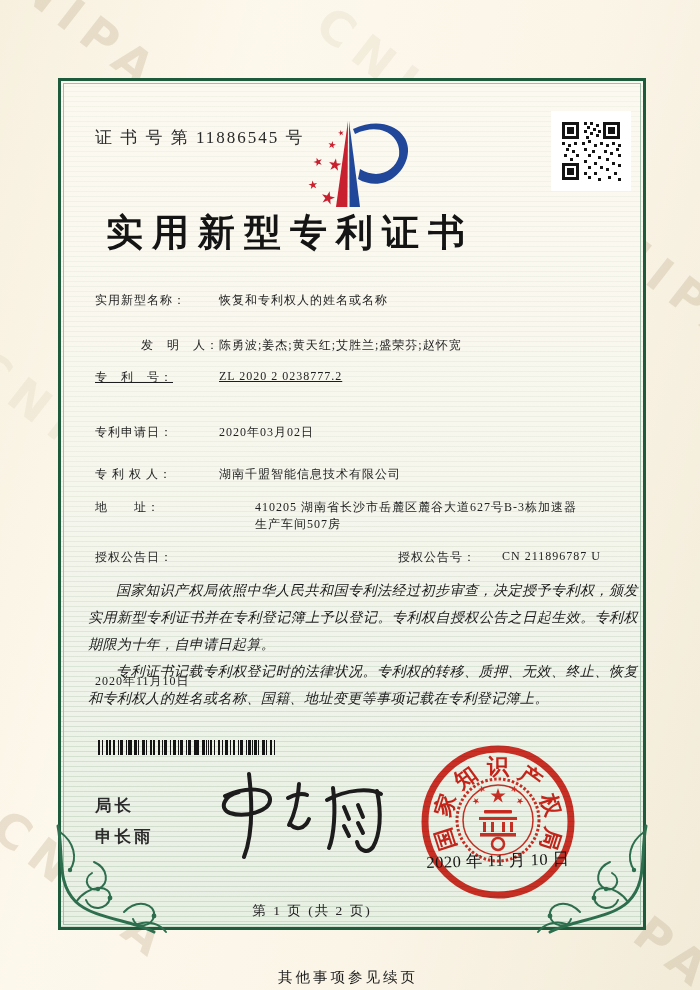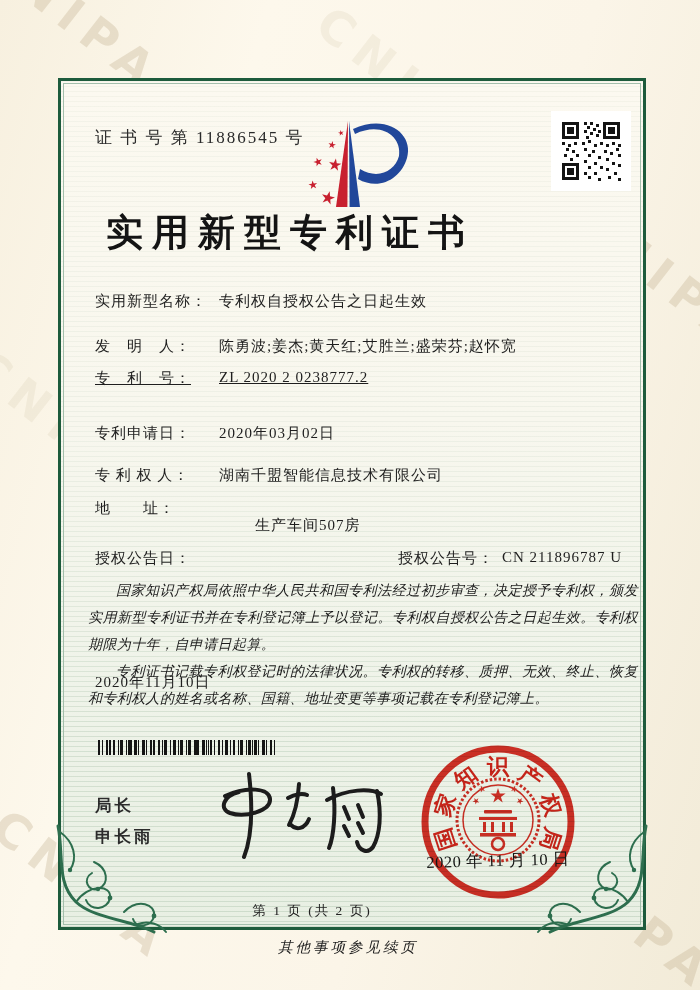--- a/index.html
+++ b/index.html
@@ -31,43 +31,43 @@
     pointer-events:none;
   }
   .abs{position:absolute;z-index:5;}
   .certno{left:95px;top:126px;font-size:17px;letter-spacing:2px;color:#2a2a2a;}
   .title{
     left:0;top:208px;width:580px;text-align:center;
     font-size:37px;font-weight:bold;letter-spacing:9px;color:#141414;
   }
   .qrpanel{left:551px;top:111px;width:80px;height:80px;background:#fff;
     display:flex;align-items:center;justify-content:center;}
-  .frow{left:95px;display:flex;font-size:15px;color:#1e1e1e;}
+  .frow{left:95px;display:flex;font-size:12px;color:#1e1e1e;}
   .frow .lab{flex:0 0 124px;letter-spacing:1px;}
   .frow .val{letter-spacing:1px;}
   .paras{left:88px;top:577px;width:550px;font-size:14px;line-height:27px;
     color:#1b1b1b;text-align:justify;font-style:italic;letter-spacing:0.4px;}
   .paras p{margin:0;text-indent:2em;}
   .barcode{
     left:98px;top:740px;width:178px;height:15px;
     background:
       repeating-linear-gradient(90deg,#141414 0 1.5px,transparent 1.5px 4px),
       repeating-linear-gradient(90deg,#141414 0 2px,transparent 2px 7.5px),
       repeating-linear-gradient(90deg,#141414 0 1px,transparent 1px 11px);
   }
   .dirblock{left:95px;top:790px;font-family:"Liberation Sans","DejaVu Sans",sans-serif;
     font-weight:bold;font-size:16.5px;color:#2b2b2b;letter-spacing:3px;line-height:31px;}
   .sig{left:195px;top:762px;z-index:6;}
   .seal{left:410px;top:734px;width:176px;height:176px;z-index:7;mix-blend-mode:multiply;}
   .sealdate{position:absolute;left:-4px;top:116px;width:184px;text-align:center;
     font-size:16.5px;color:#161616;letter-spacing:0.5px;transform:rotate(-1.5deg);z-index:8;}
   .pageno{left:0;top:902px;width:624px;text-align:center;font-size:13.5px;
     letter-spacing:2px;color:#222;z-index:5;}
-  .note{left:0;top:938px;width:696px;text-align:center;font-size:14.5px;
-    font-style:italic;letter-spacing:3px;color:#1d1d1d;z-index:5;}
+  .note{left:0;top:968px;width:696px;text-align:center;font-size:14.5px;
+    letter-spacing:3px;color:#1d1d1d;z-index:5;}
   .flourish{position:absolute;z-index:6;}
   svg text{font-family:"Liberation Serif","DejaVu Serif",serif;}
 </style>
 </head>
 <body>
 
 <div class="wm" style="left:-34px;top:-12px;">CNIPA</div>
 <div class="wm faint" style="left:300px;top:55px;">CNIPA</div>
 <div class="wm" style="left:555px;top:248px;">CNIPA</div>
 <div class="wm faint" style="left:-44px;top:398px;">CNIPA</div>
@@ -117,42 +117,42 @@
         <path d="M7 48h7v7H7z"></path>
       <path d="M24 2h3v3h-3zM30 2h3v3h-3zM36 4h3v3h-3zM27 6h3v3h-3zM33 8h3v3h-3zM24 10h3v3h-3zM38 10h3v3h-3zM30 12h3v3h-3zM36 14h3v3h-3zM26 16h3v3h-3zM2 22h3v3h-3zM8 24h3v3h-3zM14 22h3v3h-3zM6 28h3v3h-3zM12 30h3v3h-3zM4 34h3v3h-3zM16 34h3v3h-3zM10 38h3v3h-3zM22 22h3v3h-3zM28 20h3v3h-3zM34 24h3v3h-3zM40 22h3v3h-3zM46 24h3v3h-3zM52 22h3v3h-3zM58 24h3v3h-3zM24 28h3v3h-3zM32 30h3v3h-3zM44 30h3v3h-3zM56 28h3v3h-3zM50 32h3v3h-3zM28 34h3v3h-3zM38 36h3v3h-3zM58 34h3v3h-3zM46 38h3v3h-3zM24 40h3v3h-3zM34 42h3v3h-3zM52 42h3v3h-3zM58 44h3v3h-3zM28 46h3v3h-3zM40 46h3v3h-3zM46 48h3v3h-3zM24 52h3v3h-3zM34 52h3v3h-3zM54 52h3v3h-3zM28 56h3v3h-3zM38 58h3v3h-3zM48 56h3v3h-3zM58 58h3v3h-3z"></path>
     </g>
   </svg>
 </div>
 
 <div class="abs title">实用新型专利证书</div>
 
 <div class="abs frow" style="top:292px;">
   <span class="lab">实用新型名称：</span>
-  <span class="val">专利权自授权公告之日起生效</span>
-</div>
-<div class="abs frow" style="top:337px;">
+  <span class="val">恢复和专利权人的姓名或名称</span>
+</div>
+<div class="abs frow" style="top:337px;text-align:right;">
   <span class="lab">发　明　人：</span>
   <span class="val">陈勇波;姜杰;黄天红;艾胜兰;盛荣芬;赵怀宽</span>
 </div>
 <div class="abs frow" style="top:369px;text-decoration:underline;">
   <span class="lab">专　利　号：</span>
   <span class="val">ZL 2020 2 0238777.2</span>
 </div>
 <div class="abs frow" style="top:424px;">
   <span class="lab">专利申请日：</span>
   <span class="val">2020年03月02日</span>
 </div>
 <div class="abs frow" style="top:466px;">
   <span class="lab">专 利 权 人：</span>
   <span class="val">湖南千盟智能信息技术有限公司</span>
 </div>
 <div class="abs frow" style="top:499px;gap:36px;">
   <span class="lab">地　　址：</span>
   <span class="val" style="width:424px;">
-    <br>
+    <span>410205 湖南省长沙市岳麓区麓谷大道627号B-3栋加速器</span><br>
     <span>生产车间507房</span>
   </span>
 </div>
 <div class="abs frow" style="top:549px;flex-direction:column;">
   <span class="lab">授权公告日：</span>
   <span class="val">2020年11月10日</span>
 </div>
 <div class="abs frow" style="left:398px;top:549px;">
   <span class="lab" style="flex-basis:104px;">授权公告号：</span>
   <span class="val">CN 211896787 U</span>

